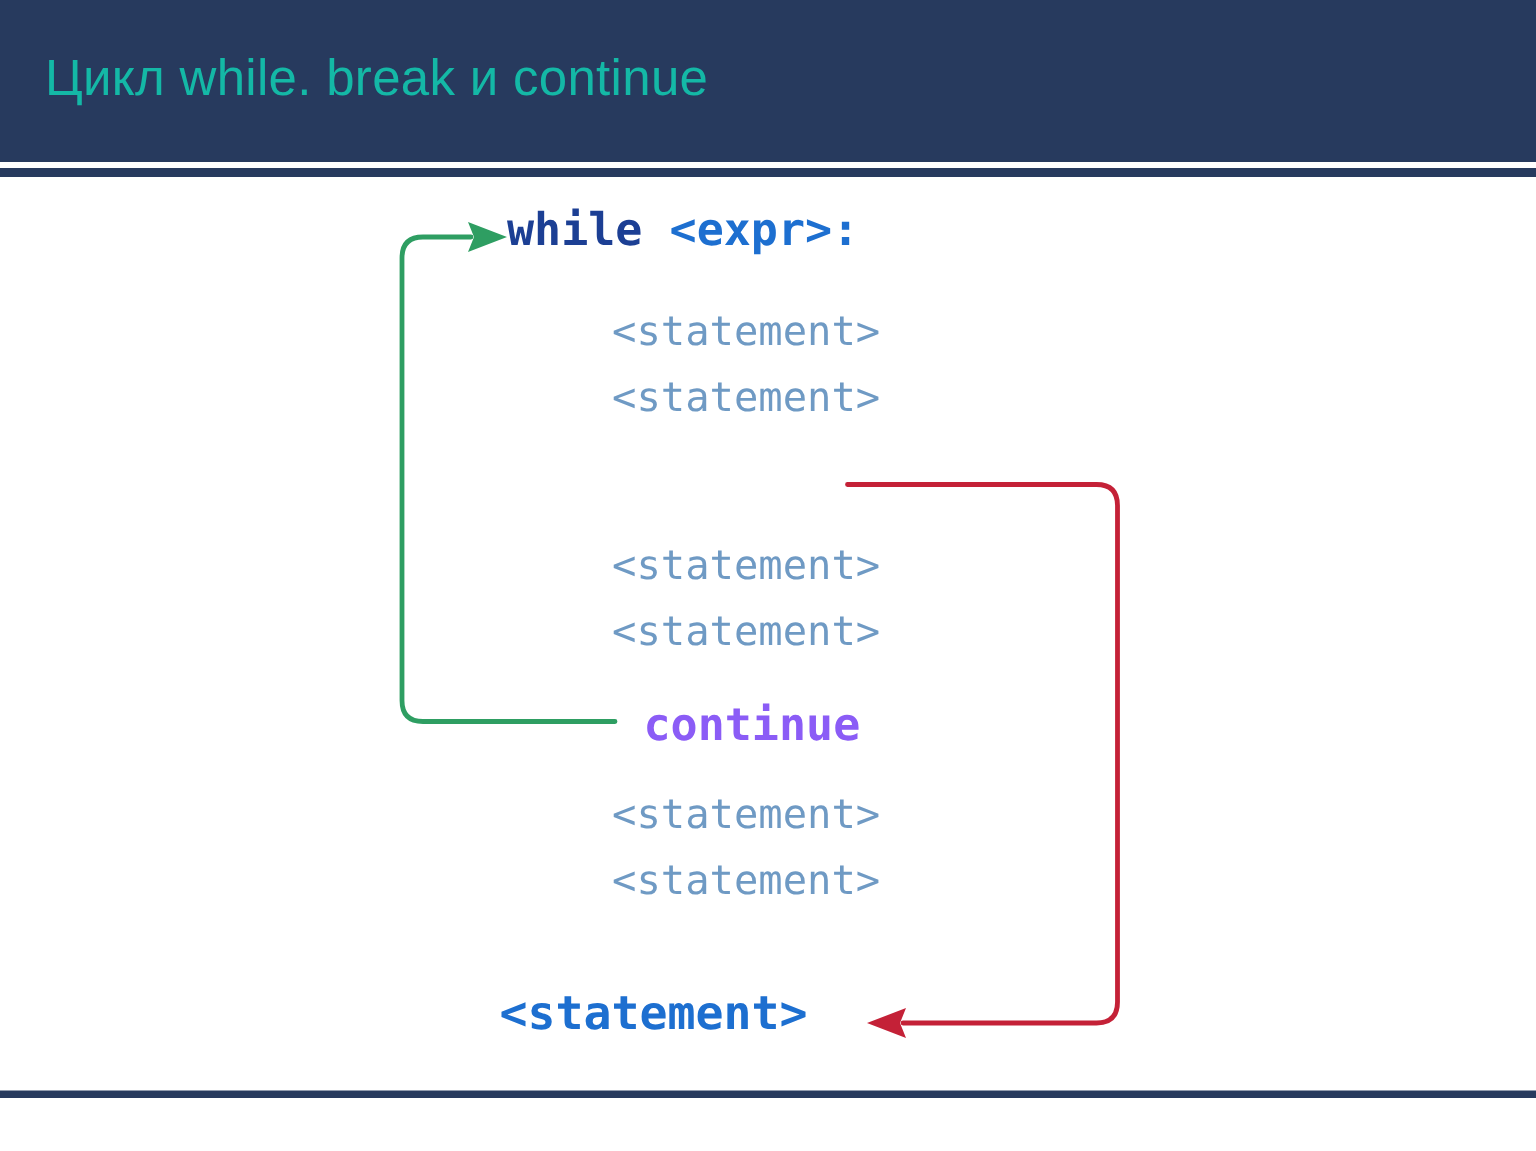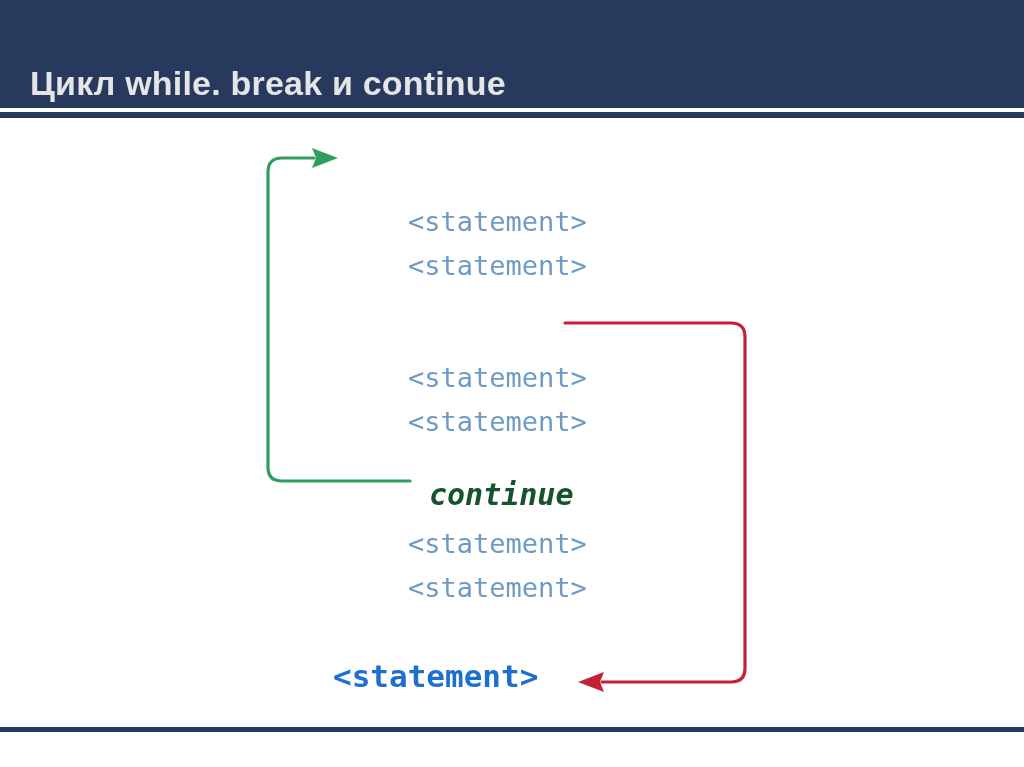--- a/index.html
+++ b/index.html
@@ -21,25 +21,24 @@
     left: 0; top: 0;
     width: 1024px;
     height: 108px;
     background: #273a5e;
   }
   .slide-title {
     position: absolute;
     left: 30px;
     top: 33px;
     font-size: 34px;
-    font-weight: bold;
-    color: #e5e5e5;
+    font-weight: normal;
+    color: #14b8a6;
     letter-spacing: 0.2px;
     white-space: nowrap;
-    margin-top: 31px;
   }
   .header-rule {
     position: absolute;
     left: 0; top: 112px;
     width: 1024px;
     height: 6px;
     background: #273a5e;
   }
 
   
@@ -78,25 +77,24 @@
   .ln-stmt-4 { top: 288px; }
   .ln-stmt-5 { top: 410px; }
   .ln-stmt-6 { top: 454px; }
   .ln-break {
     left: 431px; top: 186px;
     font-size: 30px;
     font-weight: bold;
     color: #d8202e;
   }
   .ln-continue {
-    left: 429px; top: 359px;
+    left: 429px; top: 348px;
     font-size: 30px;
     font-weight: bold;
-    color: #14532d;
-    font-style: italic;
+    color: #8b5cf6;
   }
   .ln-final {
     left: 333px; top: 540px;
     font-size: 31px;
     font-weight: bold;
     color: #1d6fd0;
   }
 
   
   .footer-rule {
@@ -130,20 +128,21 @@
       <path d="M 410 363 L 282 363 Q 268 363 268 349 L 268 54 Q 268 40 282 40 L 314 40" fill="none" stroke="#2e9e62" stroke-width="3.2" stroke-linecap="round"></path>
       <polygon points="338,40 312,30 316,40 312,50" fill="#2e9e62"></polygon>
     </g>
 
     <g>
       <path d="M 565 205 L 731 205 Q 745 205 745 219 L 745 550 Q 745 564 731 564 L 602 564" fill="none" stroke="#c42137" stroke-width="3.2" stroke-linecap="round"></path>
       <polygon points="578,564 604,554 600,564 604,574" fill="#c42137"></polygon>
     </g>
   </svg>
 
+  <div class="code-line ln-while"><span class="kw">while </span><span class="ex">&lt;expr&gt;:</span></div>
 
   <div class="code-line ln-stmt ln-stmt-1">&lt;statement&gt;</div>
   <div class="code-line ln-stmt ln-stmt-2">&lt;statement&gt;</div>
 
 
   <div class="code-line ln-stmt ln-stmt-3">&lt;statement&gt;</div>
   <div class="code-line ln-stmt ln-stmt-4">&lt;statement&gt;</div>
 
   <div class="code-line ln-continue">continue</div>
 

